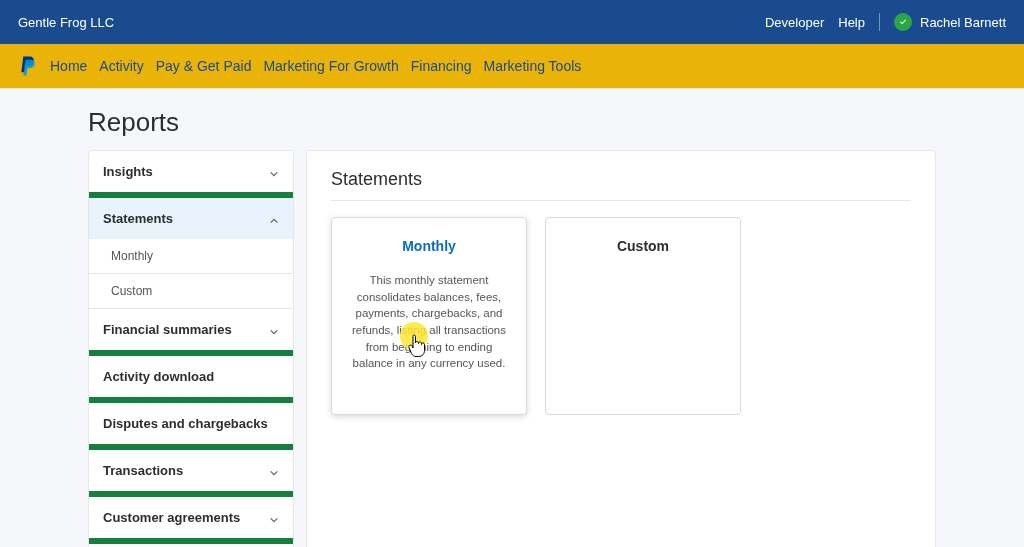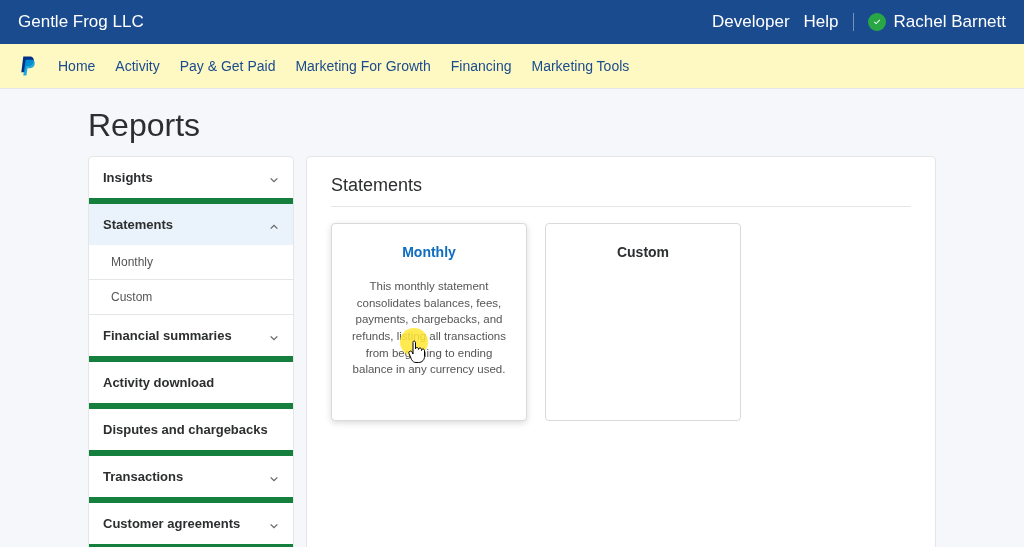--- a/index.html
+++ b/index.html
@@ -14,63 +14,63 @@
 
   
   .topbar {
     background: #1a4b8f;
     color: #ffffff;
     height: 44px;
     display: flex;
     align-items: center;
     justify-content: space-between;
     padding: 0 18px;
-    font-size: 17px;
+    font-size: 13px;
   }
   .topbar-left { font-weight: 400; }
   .topbar-right { display: flex; align-items: center; gap: 14px; }
   .topbar-divider {
     width: 1px; height: 18px; background: rgba(255,255,255,0.4);
   }
   .avatar-badge {
     width: 18px; height: 18px; border-radius: 50%;
     background: #2aa745;
     display: inline-flex; align-items: center; justify-content: center;
     font-size: 10px; color: #fff;
   }
   .user-block { display: flex; align-items: center; gap: 8px; }
 
   
   .mainnav {
-    background: #fef9c3;
+    background: #eab308;
     height: 45px;
     display: flex;
     align-items: center;
     padding: 16px 18px;
-    gap: 20px;
+    gap: 12px;
     border-bottom: 1px solid #e4e6e8;
     font-size: 14px;
   }
   .logo {
     width: 20px; height: 22px;
     display: inline-flex;
   }
   .mainnav a {
     color: #1a4b8f;
     text-decoration: none;
     font-weight: 500;
     cursor: pointer;
   }
 
   
   .page {
     padding: 18px 88px 0 88px;
   }
   .page-title {
-    font-size: 32px;
+    font-size: 26px;
     font-weight: 400;
     color: #2c2e2f;
     margin-bottom: 12px;
   }
 
   .content-row {
     display: flex;
     gap: 12px;
   }
 

